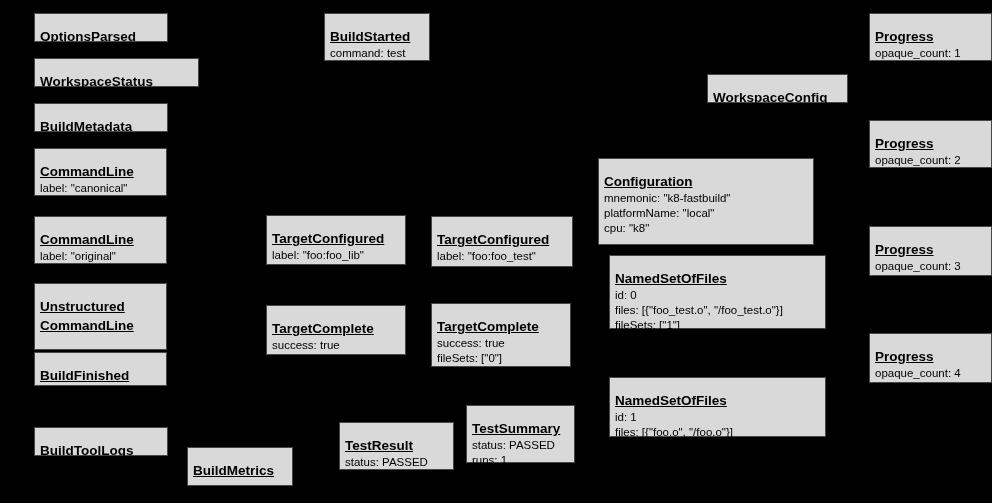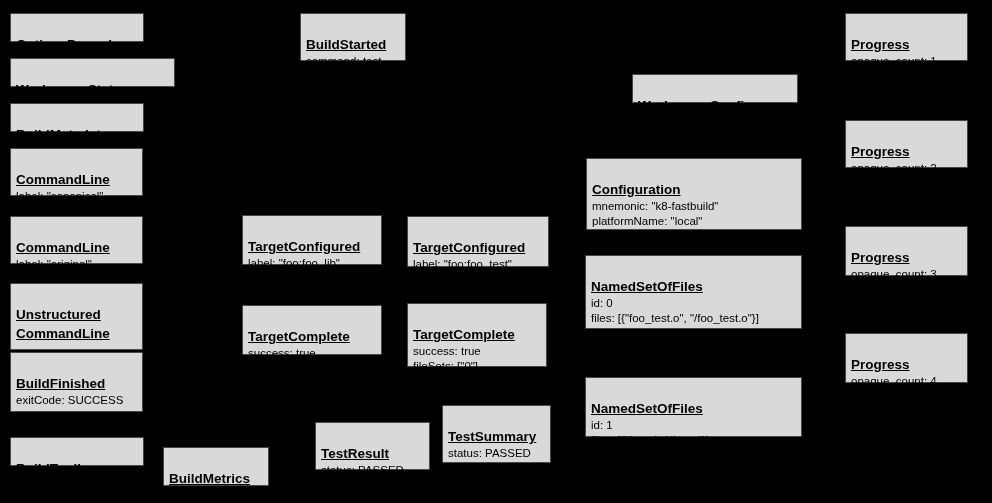--- a/index.html
+++ b/index.html
@@ -14,22 +14,23 @@
     background: var(--page-bg, #000000);
     overflow: hidden;
     font-family: "Liberation Sans", sans-serif;
   }
   .node {
     position: absolute;
     box-sizing: border-box;
     background: var(--node-fill, #d9d9d9);
     border: 1px solid var(--node-border, #474747);
     color: var(--node-text, #000000);
-    padding: 21px 5px 4px 5px;
+    padding: 13px 5px 4px 5px;
     overflow: visible;
+    margin-left: 24px;
   }
   .node-title {
     font-size: 13.5px;
     font-weight: bold;
     line-height: 19px;
     text-decoration: underline;
     white-space: pre-line;
   }
   .node-line {
     font-size: 11.5px;
@@ -55,25 +56,25 @@
       <div class="node-line">label: "canonical"</div>
     </div>
     <div class="node" style="left: 10px; top: 216px; width: 133px; height: 48px;">
       <div class="node-title">CommandLine</div>
       <div class="node-line">label: "original"</div>
     </div>
     <div class="node" style="left: 10px; top: 283px; width: 133px; height: 67px;">
       <div class="node-title">Unstructured
 CommandLine</div>
     </div>
-    <div class="node" style="left: 10px; top: 352px; width: 133px; height: 60px;">
+    <div class="node" style="left: 10px; top: 352px; width: 133px; height: 34px;">
       <div class="node-title">BuildFinished</div>
       <div class="node-line">exitCode: SUCCESS</div>
     </div>
-    <div class="node" style="left: 10px; top: 437px; width: 134px; height: 29px;">
+    <div class="node" style="left: 10px; top: 427px; width: 134px; height: 29px;">
       <div class="node-title">BuildToolLogs</div>
     </div>
     <div class="node" style="left: 163px; top: 447px; width: 106px; height: 39px;">
       <div class="node-title">BuildMetrics</div>
     </div>
     <div class="node" style="left: 300px; top: 13px; width: 106px; height: 48px;">
       <div class="node-title">BuildStarted</div>
       <div class="node-line">command: test</div>
     </div>
     <div class="node" style="left: 242px; top: 215px; width: 140px; height: 50px;">
@@ -95,24 +96,24 @@
     </div>
     <div class="node" style="left: 315px; top: 422px; width: 115px; height: 48px;">
       <div class="node-title">TestResult</div>
       <div class="node-line">status: PASSED</div>
     </div>
     <div class="node" style="left: 442px; top: 405px; width: 109px; height: 58px;">
       <div class="node-title">TestSummary</div>
       <div class="node-line">status: PASSED</div>
       <div class="node-line">runs: 1</div>
     </div>
-    <div class="node" style="left: 632px; top: 74px; width: 166px; height: 29px;">
+    <div class="node" style="left: 683px; top: 74px; width: 141px; height: 29px;">
       <div class="node-title">WorkspaceConfig</div>
     </div>
-    <div class="node" style="left: 586px; top: 158px; width: 216px; height: 72px;">
+    <div class="node" style="left: 574px; top: 158px; width: 216px; height: 87px;">
       <div class="node-title">Configuration</div>
       <div class="node-line">mnemonic: "k8-fastbuild"</div>
       <div class="node-line">platformName: "local"</div>
       <div class="node-line">cpu: "k8"</div>
     </div>
     <div class="node" style="left: 585px; top: 255px; width: 217px; height: 74px;">
       <div class="node-title">NamedSetOfFiles</div>
       <div class="node-line">id: 0</div>
       <div class="node-line">files: [{"foo_test.o", "/foo_test.o"}]</div>
       <div class="node-line">fileSets: ["1"]</div>

